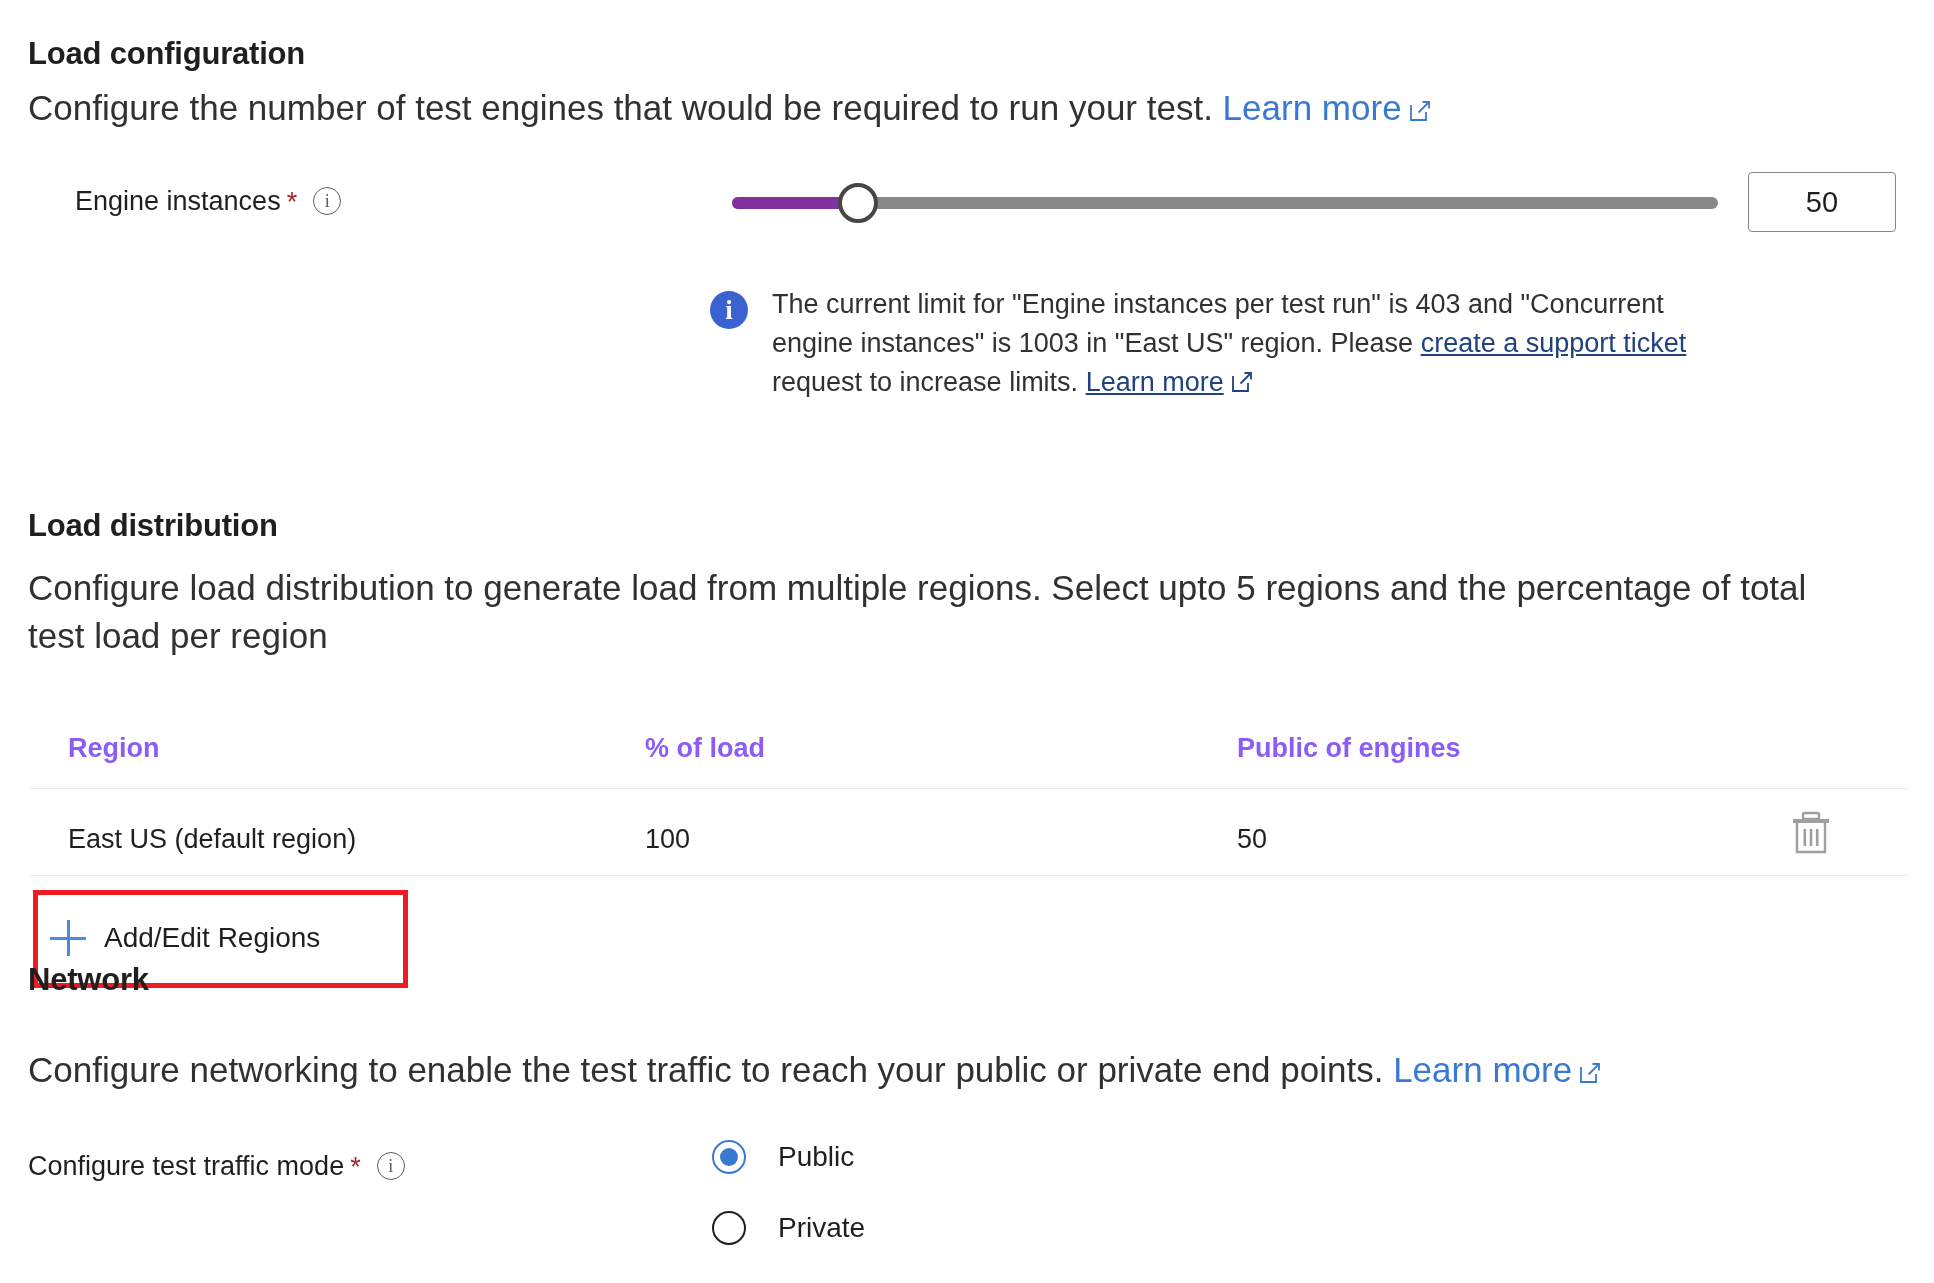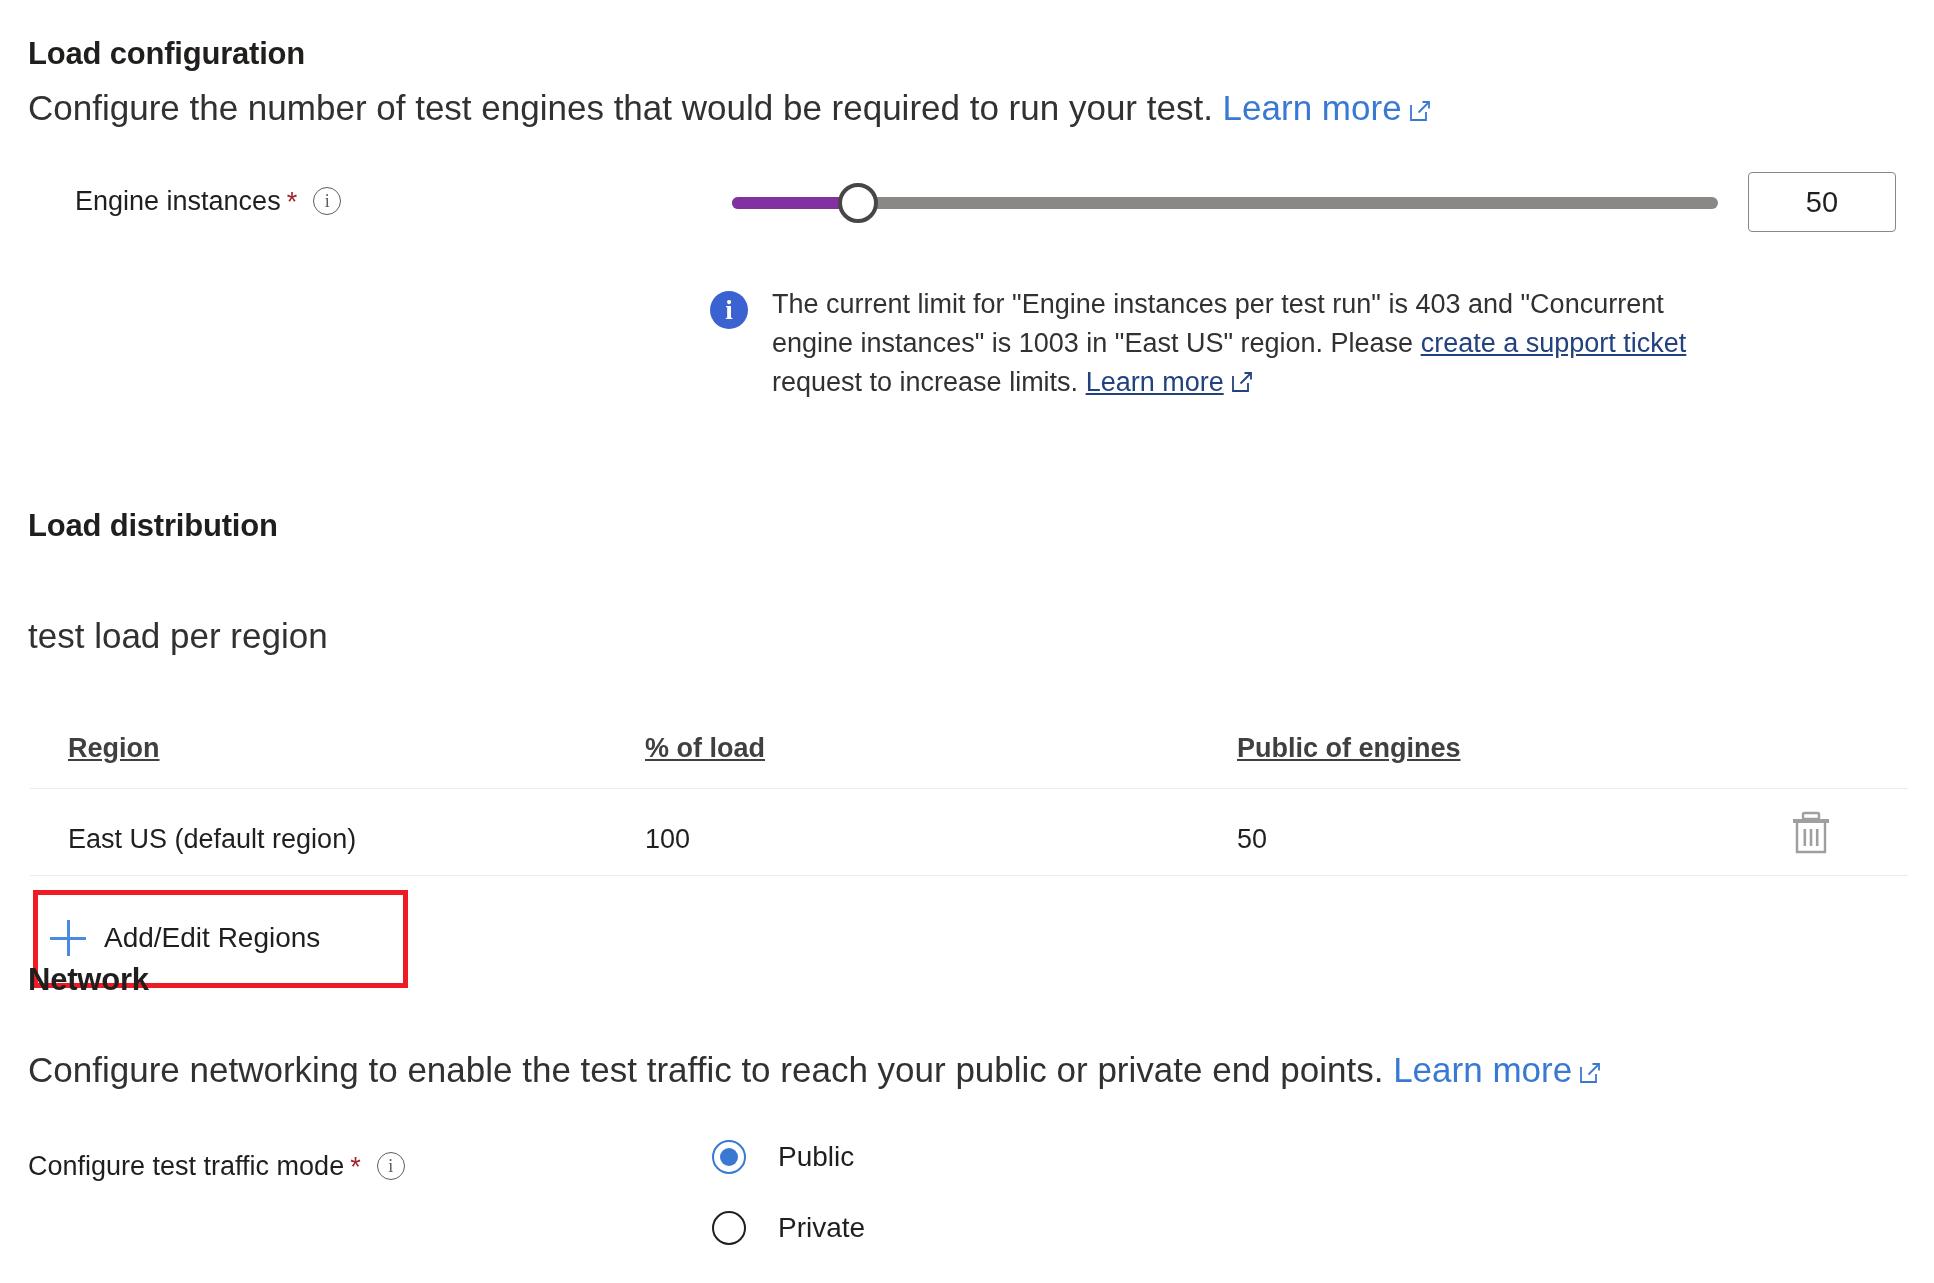--- a/index.html
+++ b/index.html
@@ -147,23 +147,22 @@
     font-size: 27px;
     line-height: 39px;
     color: #323130;
   }
 
   
   .tbl-head {
     position: absolute;
     font-size: 27px;
     font-weight: bold;
-    color: #404040;
-    white-space: nowrap;
-    text-decoration: underline;
+    color: #8b5cf6;
+    white-space: nowrap;
   }
   .tbl-cell {
     position: absolute;
     font-size: 27px;
     color: #201f1e;
     white-space: nowrap;
   }
   .tbl-divider {
     position: absolute;
     height: 1px;
@@ -295,21 +294,21 @@
   <span>request to increase limits. </span><a class="link-underline" href="#">Learn more</a><span class="link-ext-icon"><svg width="22" height="22" viewBox="0 0 22 22">
         <path d="M2 5 L2 20 L17 20 L17 12" fill="none" stroke="#22427f" stroke-width="1.8"></path>
         <path d="M9.5 12.5 L20 2" fill="none" stroke="#22427f" stroke-width="1.8"></path>
         <path d="M13.5 2 L20 2 L20 8.5" fill="none" stroke="#22427f" stroke-width="1.8"></path>
       </svg></span>
 </div>
 
 <div class="abs section-title" style="left:28px; top:508px;">Load distribution</div>
 
 <div class="abs section-desc" style="left:28px; top:564px; width:1880px;">
-  <br>
+  <span>Configure load distribution to generate load from multiple regions. Select upto 5 regions and the percentage of total</span><br>
   <span>test load per region</span>
 </div>
 
 <div class="tbl-head" style="left:68px; top:733px;">Region</div>
 <div class="tbl-head" style="left:645px; top:733px;">% of load</div>
 <div class="tbl-head" style="left:1237px; top:733px;">Public of engines</div>
 
 <div class="tbl-divider" style="left:30px; top:788px; width:1878px;"></div>
 
 <div class="tbl-cell" style="left:68px; top:824px;">East US (default region)</div>

